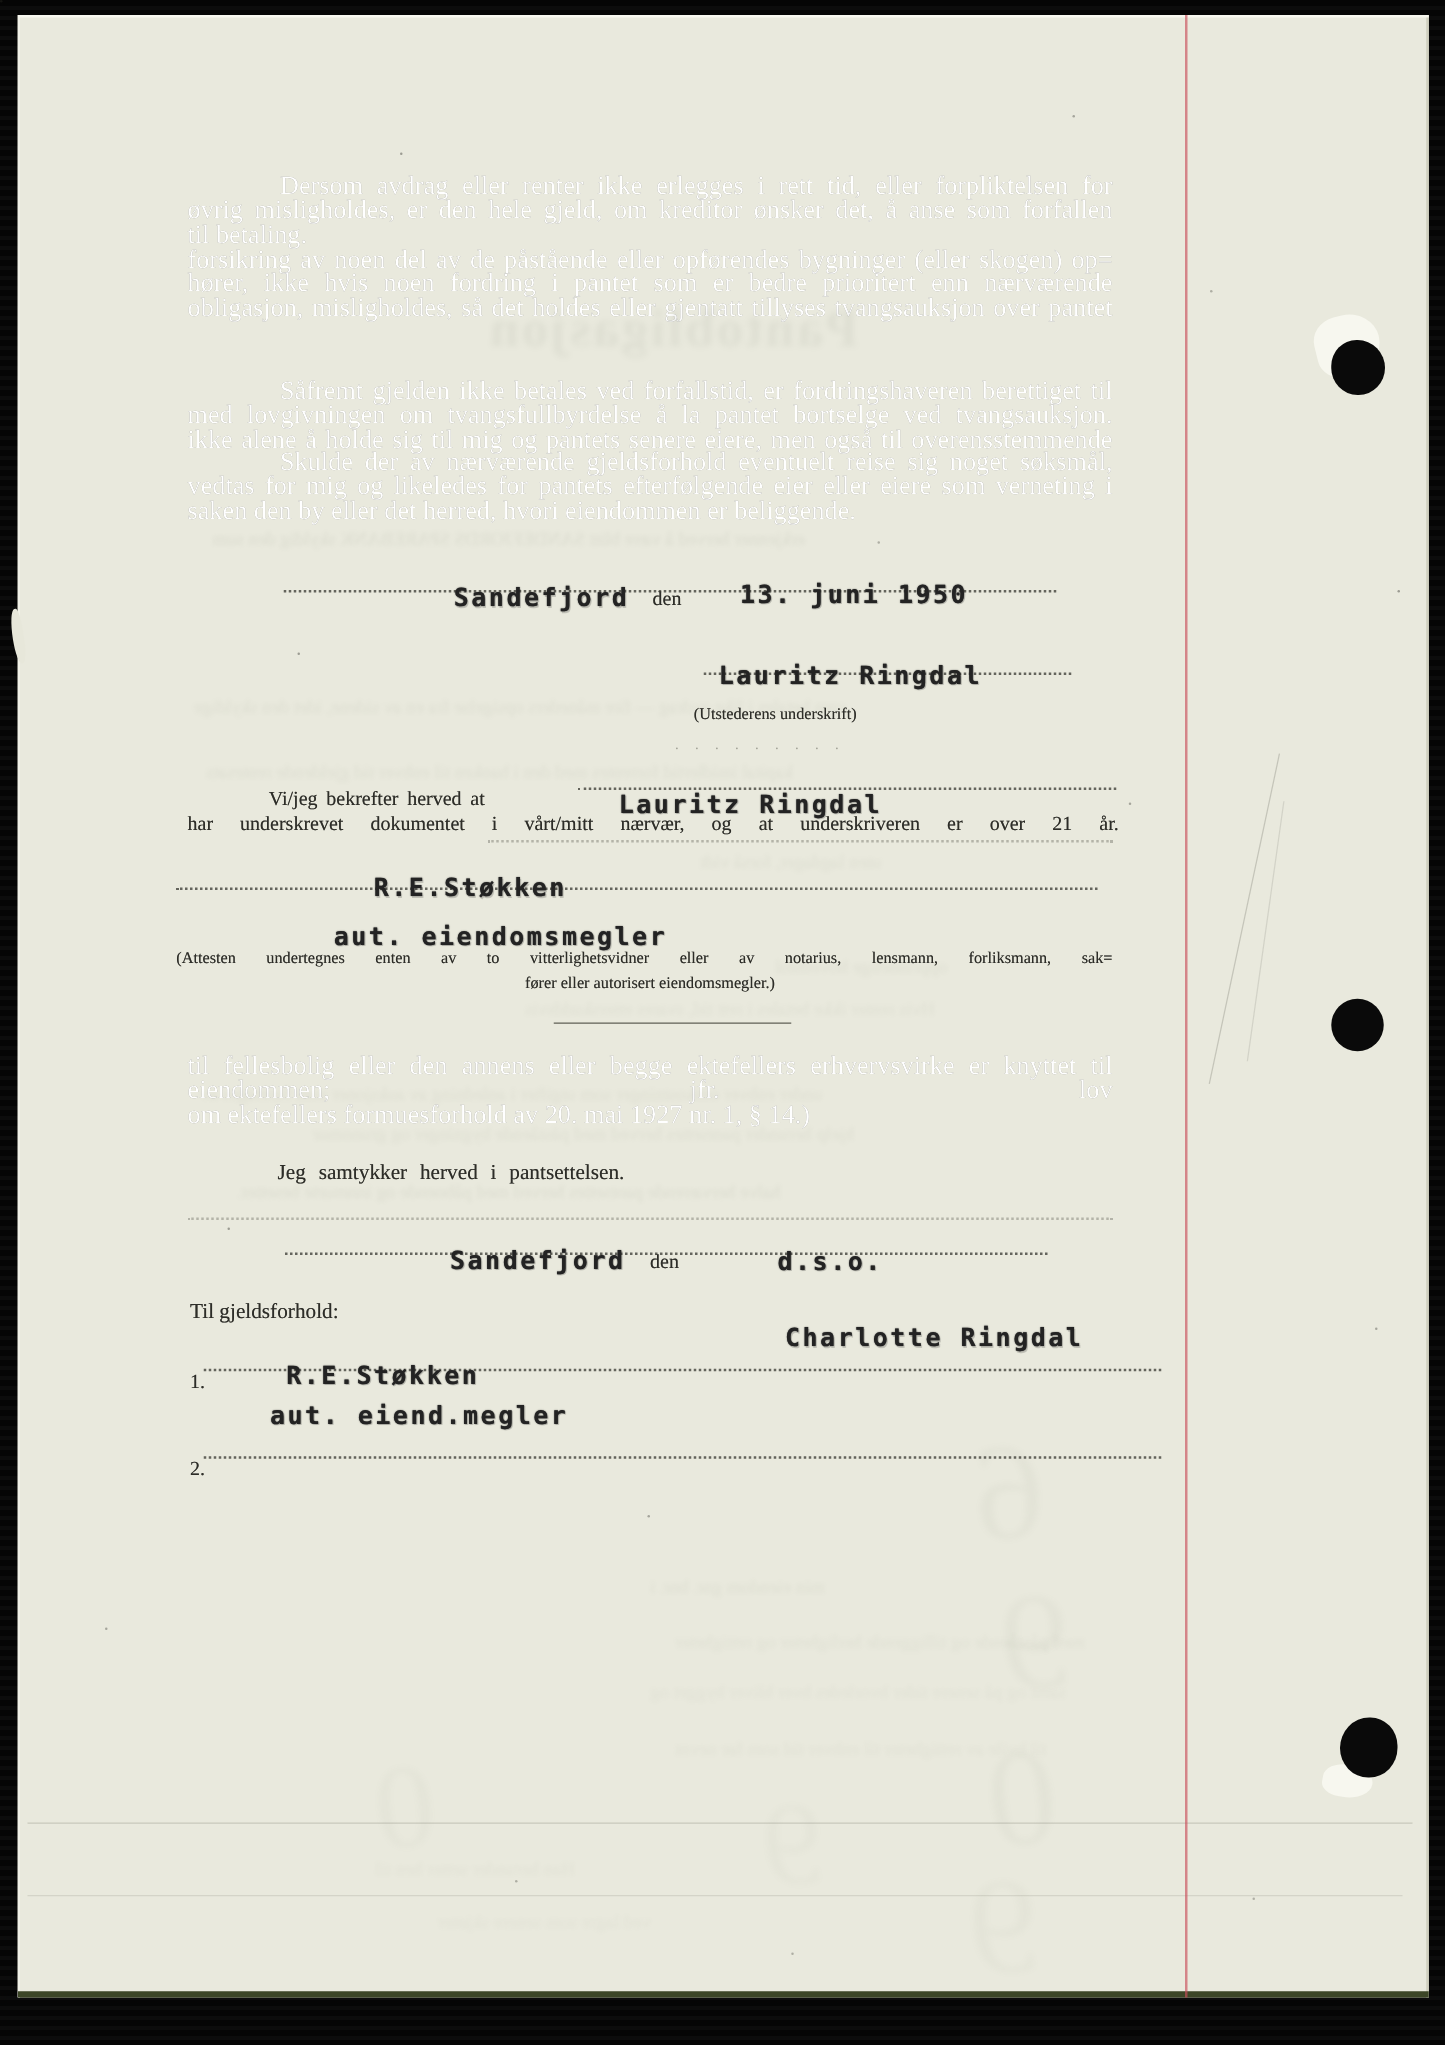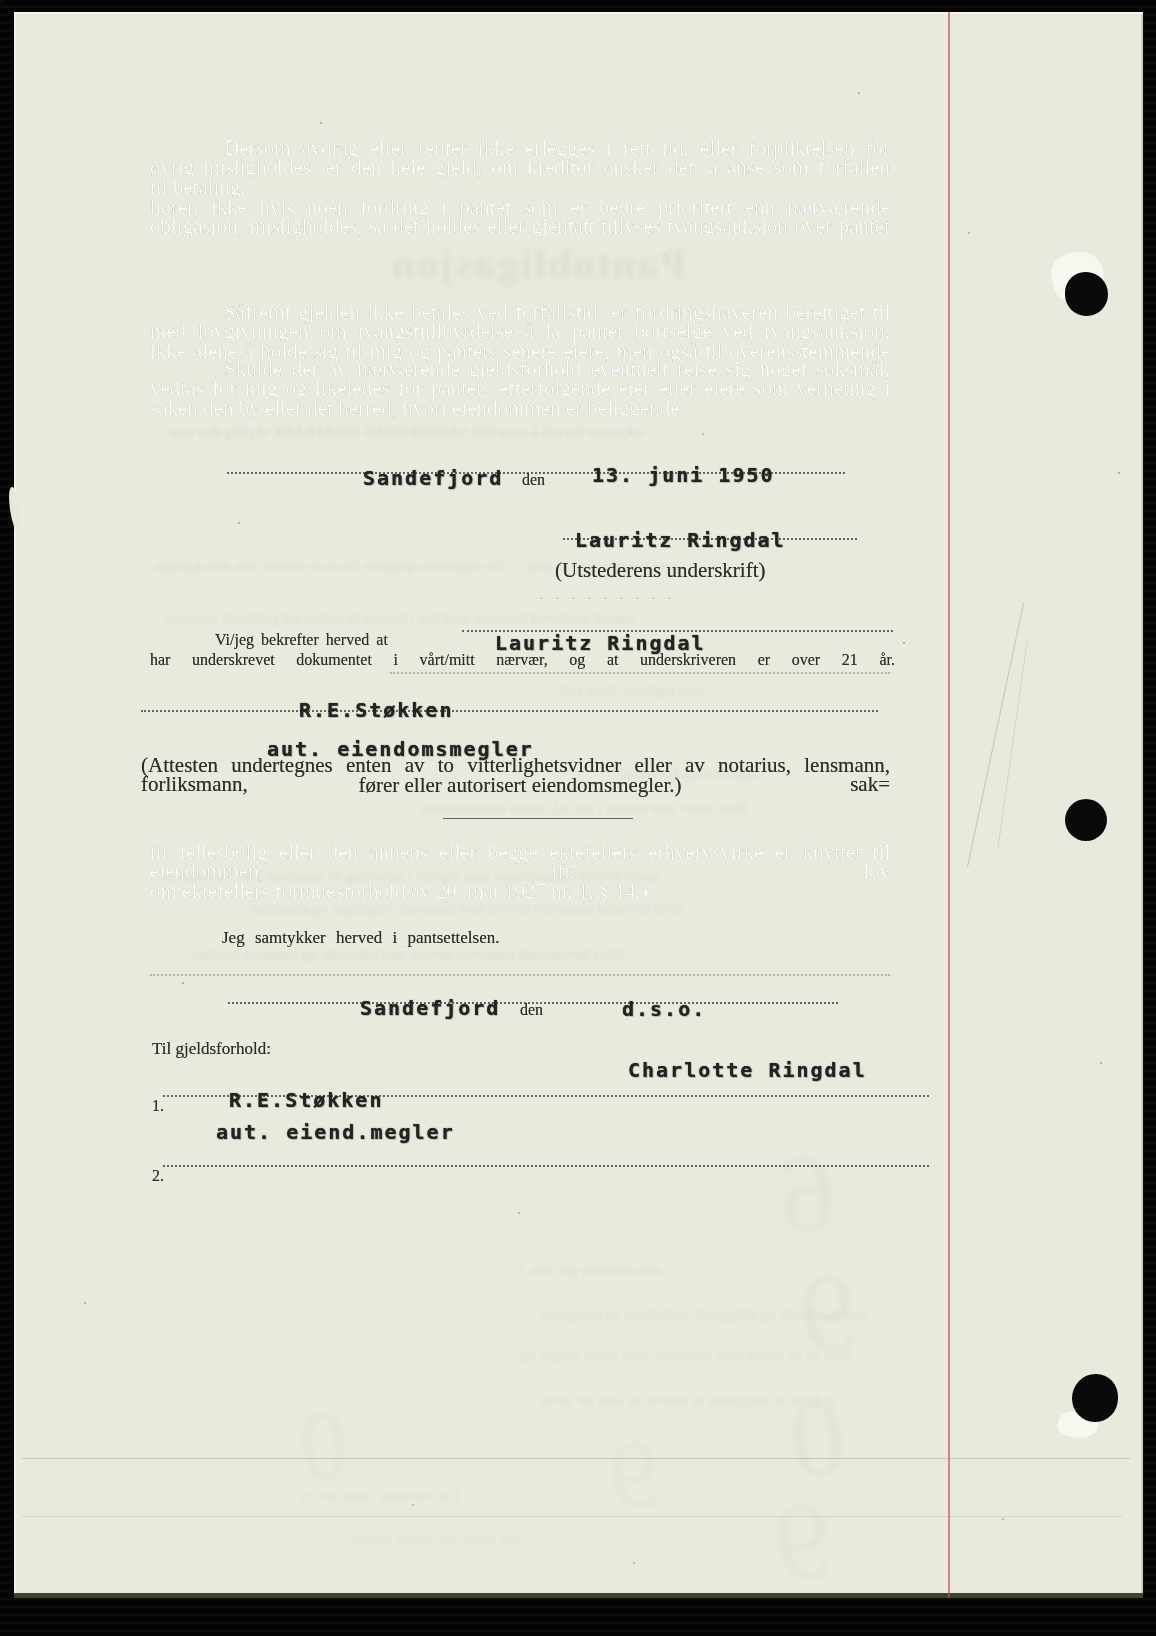--- a/index.html
+++ b/index.html
@@ -51,21 +51,21 @@
   .specks{position:absolute;left:0;top:0;width:2px;height:2px;border-radius:50%;
           background:rgba(40,40,34,.45);z-index:2;
           box-shadow:320px 122px rgba(40,40,34,.4),858px 92px rgba(40,40,34,.35),
           238px 522px rgba(40,40,34,.4),702px 433px rgba(40,40,34,.3),
           182px 982px rgba(40,40,34,.4),518px 1212px rgba(40,40,34,.35),
           903px 642px rgba(40,40,34,.35),412px 1504px rgba(40,40,34,.3),
           633px 1562px rgba(40,40,34,.3),84px 1302px rgba(40,40,34,.35),
           1002px 1518px rgba(40,40,34,.3),1118px 472px rgba(40,40,34,.4),
           1100px 1062px rgba(40,40,34,.35),968px 232px rgba(40,40,34,.3);}
   .dashrow{position:absolute;color:#5a5a50;opacity:.5;font-size:12px;letter-spacing:5px;z-index:2;}
-  .caption{font-size:21px;}
+  .caption{font-size:13px;}
 </style>
 </head>
 <body>
 
 <div class="paper"></div>
 
 <div class="ghost-title" style="left:390px;top:240px;">Pantobligasjon</div>
 <div class="ghost" style="left:170px;top:424px;opacity:.13;">erkjenner herved å være blitt SANDEFJORDS SPAREBANK skyldig den sum</div>
 <div class="ghost" style="left:155px;top:558px;opacity:.11;">som betales i like avdrag — fire måneders opsigelse fra en av sidene, idet den skyldige</div>
 <div class="ghost" style="left:165px;top:610px;opacity:.11;">kapital imidlertid forrentes med den i banken til enhver tid gjeldende rentesats</div>
@@ -88,20 +88,21 @@
 <div class="ghost-digit" style="left:775px;top:1478px;opacity:.045;">9</div>
 <div class="ghost-digit" style="left:300px;top:1390px;opacity:.045;font-size:95px;">0</div>
 <div class="ghost-digit" style="left:610px;top:1420px;opacity:.04;font-size:95px;">9</div>
 
 <div class="para" style="top:139px;">
   <div class="bl jline ind">Dersom avdrag eller renter ikke erlegges i rett tid, eller forpliktelsen for</div>
   <div class="bl jline">øvrig misligholdes, er den hele gjeld, om kreditor ønsker det, å anse som forfallen</div>
   <div class="bl jlast">til betaling.</div>
 </div>
 <div class="para" style="top:198px;">
+  <div class="bl jline">forsikring av noen del av de påstående eller opførendes bygninger (eller skogen) op=</div>
   <div class="bl jline">hører, ikke hvis noen fordring i pantet som er bedre prioritert enn nærværende</div>
   <div class="bl jline">obligasjon, misligholdes, så det holdes eller gjentatt tillyses tvangsauksjon over pantet</div>
 </div>
 <div class="para" style="top:303px;">
   <div class="bl jline ind">Såfremt gjelden ikke betales ved forfallstid, er fordringshaveren berettiget til</div>
   <div class="bl jline">med lovgivningen om tvangsfullbyrdelse å la pantet bortselge ved tvangsauksjon.</div>
   <div class="bl jline">ikke alene å holde sig til mig og pantets senere eiere, men også til overensstemmende</div>
 </div>
 <div class="para" style="top:360px;">
   <div class="bl jline ind">Skulde der av nærværende gjeldsforhold eventuelt reise sig noget søksmål,</div>

